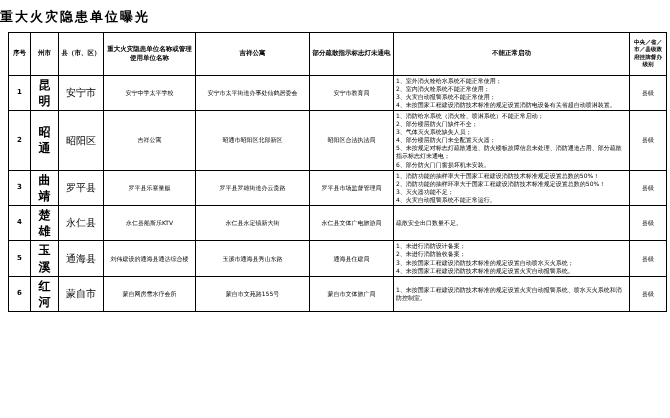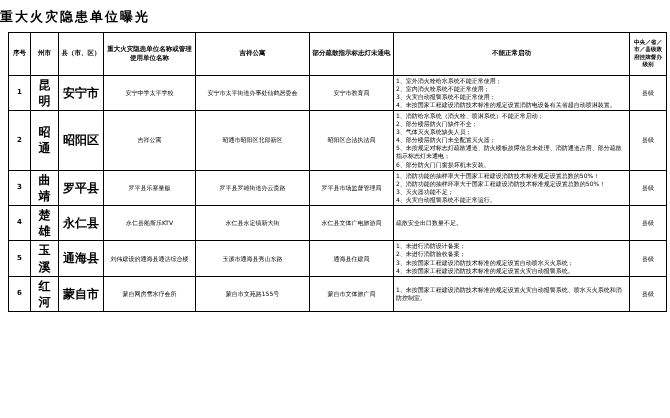--- a/index.html
+++ b/index.html
@@ -58,22 +58,22 @@
   }
   td.idx {
     font-weight: bold;
     font-size: 7px;
   }
   td.city {
     font-weight: bold;
     font-size: 12px;
   }
   td.county {
-    font-weight: bold;
-    font-size: 12px;
+    font-weight: normal;
+    font-size: 10px;
   }
   td.detail {
     font-size: 6px;
     line-height: 1.45;
     padding: 2px 3px;
   }
   .col1 { width: 22px; }
   .col2 { width: 28px; }
   .col3 { width: 45px; }
   .col4 { width: 92px; }

